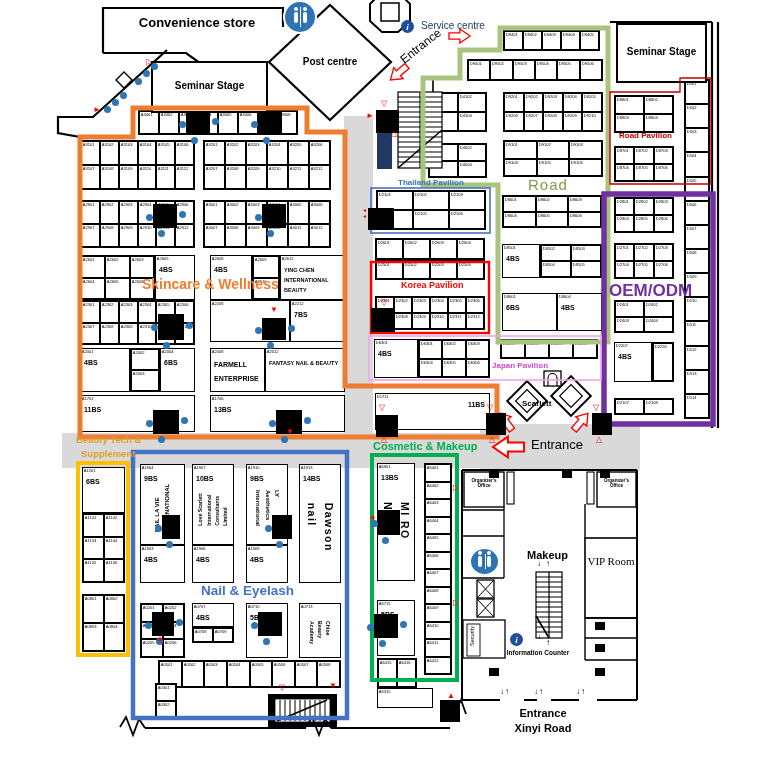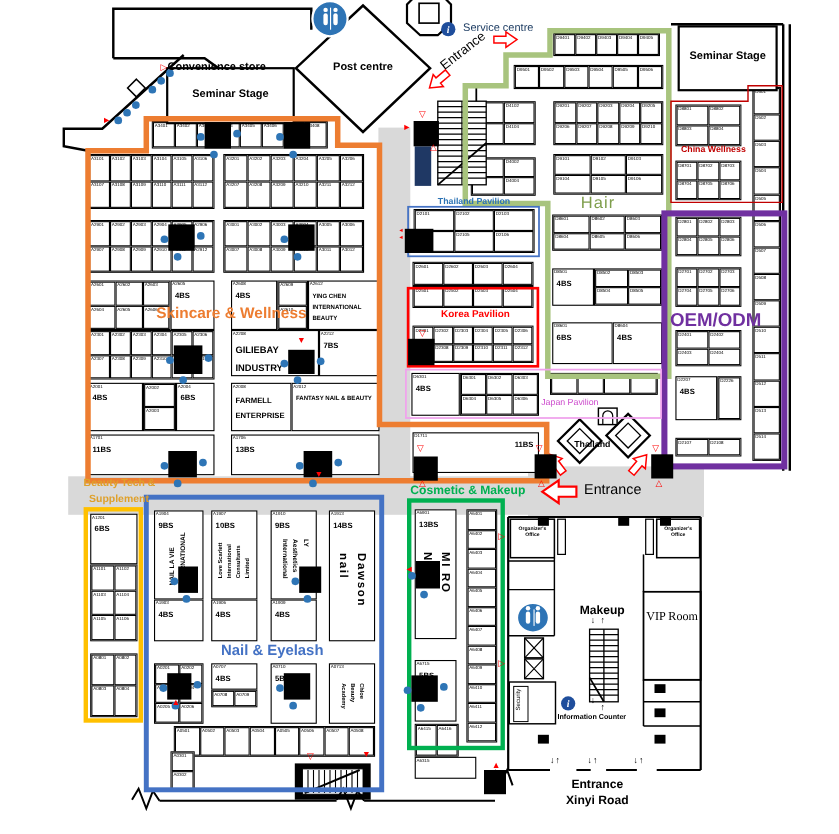--- a/index.html
+++ b/index.html
@@ -146,50 +146,50 @@
       <span class="fig"></span>
       <span class="fig"></span>
     </div>
   <div class="wc" style="left:469px;top:547px;width:31px;height:29px;">
       <span class="fig"></span>
       <span class="fig"></span>
     </div>
   <div class="inf" style="left:401px;top:20px;">i</div>
   <div class="inf" style="left:510px;top:633px;">i</div>
 
-  <div class="lbl ctr" style="left:133px;top:16px;width:128px;font-size:10px;font-weight:bold;margin-top:40px;">Convenience store</div>
+  <div class="lbl ctr" style="left:133px;top:16px;width:128px;font-size:13px;font-weight:bold;">Convenience store</div>
   <div class="lbl ctr" style="left:296px;top:56px;width:68px;font-size:10px;font-weight:bold;">Post centre</div>
   <div class="lbl ctr" style="left:157px;top:80px;width:105px;font-size:10px;font-weight:bold;">Seminar Stage</div>
   <div class="lbl ctr" style="left:619px;top:46px;width:85px;font-size:10px;font-weight:bold;">Seminar Stage</div>
   <div class="lbl" style="left:421px;top:20px;font-size:10px;font-weight:normal;color:#17375E;">Service centre</div>
   <div class="lbl" style="left:398px;top:56px;font-size:12px;transform:rotate(-38deg);transform-origin:0 0;">Entrance</div>
   <div class="lbl" style="left:531px;top:438px;font-size:13px;">Entrance</div>
   <div class="lbl ctr" style="left:506px;top:707px;width:74px;font-size:11px;font-weight:bold;">Entrance</div>
   <div class="lbl ctr" style="left:500px;top:722px;width:86px;font-size:11px;font-weight:bold;">Xinyi Road</div>
-  <div class="lbl" style="left:522px;top:399px;font-size:8px;font-weight:bold;">Thailand</div>
+  <div class="lbl" style="left:522px;top:399px;font-size:8px;font-weight:bold;">Scarlett</div>
   <div class="lbl" style="left:527px;top:549px;font-size:11px;font-weight:bold;">Makeup</div>
   <div class="lbl ctr" style="left:586px;top:555px;width:50px;font-size:11px;font-family:'Liberation Serif',serif;">VIP Room</div>
   <div class="lbl ctr" style="left:464px;top:478px;width:40px;font-size:4.6px;font-weight:bold;white-space:pre-line;">Organizer's
 Office</div>
   <div class="lbl ctr" style="left:597px;top:478px;width:39px;font-size:4.6px;font-weight:bold;white-space:pre-line;">Organizer's
 Office</div>
   <div class="lbl" style="left:469px;top:626px;font-size:5.5px;writing-mode:vertical-rl;transform:rotate(180deg);">Security</div>
   <div class="lbl ctr" style="left:498px;top:649px;width:80px;font-size:6.5px;font-weight:bold;">Information Counter</div>
 
   <div class="lbl" style="left:142px;top:276px;font-size:14px;font-weight:bold;color:#ED7D31;">Skincare &amp; Wellness</div>
-  <div class="lbl" style="left:528px;top:176px;font-size:15px;color:#7E9E4B;letter-spacing:1px;">Hair</div>
+  <div class="lbl" style="left:528px;top:176px;font-size:15px;color:#7E9E4B;letter-spacing:1px;">Road</div>
   <div class="lbl" style="left:609px;top:281px;font-size:17px;font-weight:bold;color:#7030A0;">OEM/ODM</div>
   <div class="lbl" style="left:201px;top:583px;font-size:13.5px;font-weight:bold;color:#4472C4;">Nail &amp; Eyelash</div>
   <div class="lbl" style="left:373px;top:440px;font-size:11px;font-weight:bold;color:#00B050;">Cosmetic &amp; Makeup</div>
   <div class="lbl" style="left:76px;top:435px;font-size:9.5px;font-weight:bold;color:#DFA02A;">Beauty Tech &amp;</div>
   <div class="lbl" style="left:81px;top:449px;font-size:9.5px;font-weight:bold;color:#DFA02A;">Supplement</div>
   <div class="lbl" style="left:398px;top:178px;font-size:8px;font-weight:bold;color:#2E74B5;">Thailand Pavilion</div>
   <div class="lbl" style="left:401px;top:280px;font-size:9px;font-weight:bold;color:#FF0000;">Korea Pavilion</div>
-  <div class="lbl" style="left:492px;top:361px;font-size:8px;font-weight:normal;color:#CC49CC;">Japan Pavilion</div>
-  <div class="lbl" style="left:619px;top:131px;font-size:8px;font-weight:bold;color:#C00000;">China Wellness</div>
+  <div class="lbl" style="left:492px;top:361px;font-size:8px;font-weight:bold;color:#CC49CC;">Japan Pavilion</div>
+  <div class="lbl" style="left:619px;top:131px;font-size:8px;font-weight:bold;color:#C00000;">Road Pavilion</div>
 
 <div class="blk" style="left: 138px; top: 110px; width: 160px; height: 25px; grid-template-columns: repeat(8, 1fr);">
       <div class="cell">
         <span class="bid">A3401</span>
       </div>
       <div class="cell">
         <span class="bid">A3402</span>
       </div>
       <div class="cell">
         <span class="bid">A3403</span>
@@ -1001,21 +1001,20 @@
     <div class="room" style="left: 210px; top: 255px; width: 42px; height: 45px;">
       <span class="bid">A2608</span>
       <span class="bsz">4BS</span>
     </div>
     <div class="room" style="left: 280px; top: 255px; width: 65px; height: 45px;">
       <span class="bid">A2612</span>
       <span class="nm nm-tiny">YING CHEN INTERNATIONAL BEAUTY</span>
     </div>
     <div class="room" style="left: 210px; top: 300px; width: 80px; height: 42px;">
       <span class="bid">A2208</span>
-      <span class="nm nm-med">GILIEBAY INDUSTRY</span>
     </div>
     <div class="room" style="left: 290px; top: 300px; width: 55px; height: 42px;">
       <span class="bid">A2212</span>
       <span class="bsz">7BS</span>
     </div>
     <div class="room" style="left: 80px; top: 348px; width: 50px; height: 44px;">
       <span class="bid">A2001</span>
       <span class="bsz">4BS</span>
     </div>
     <div class="room" style="left: 160px; top: 348px; width: 35px; height: 44px;">

